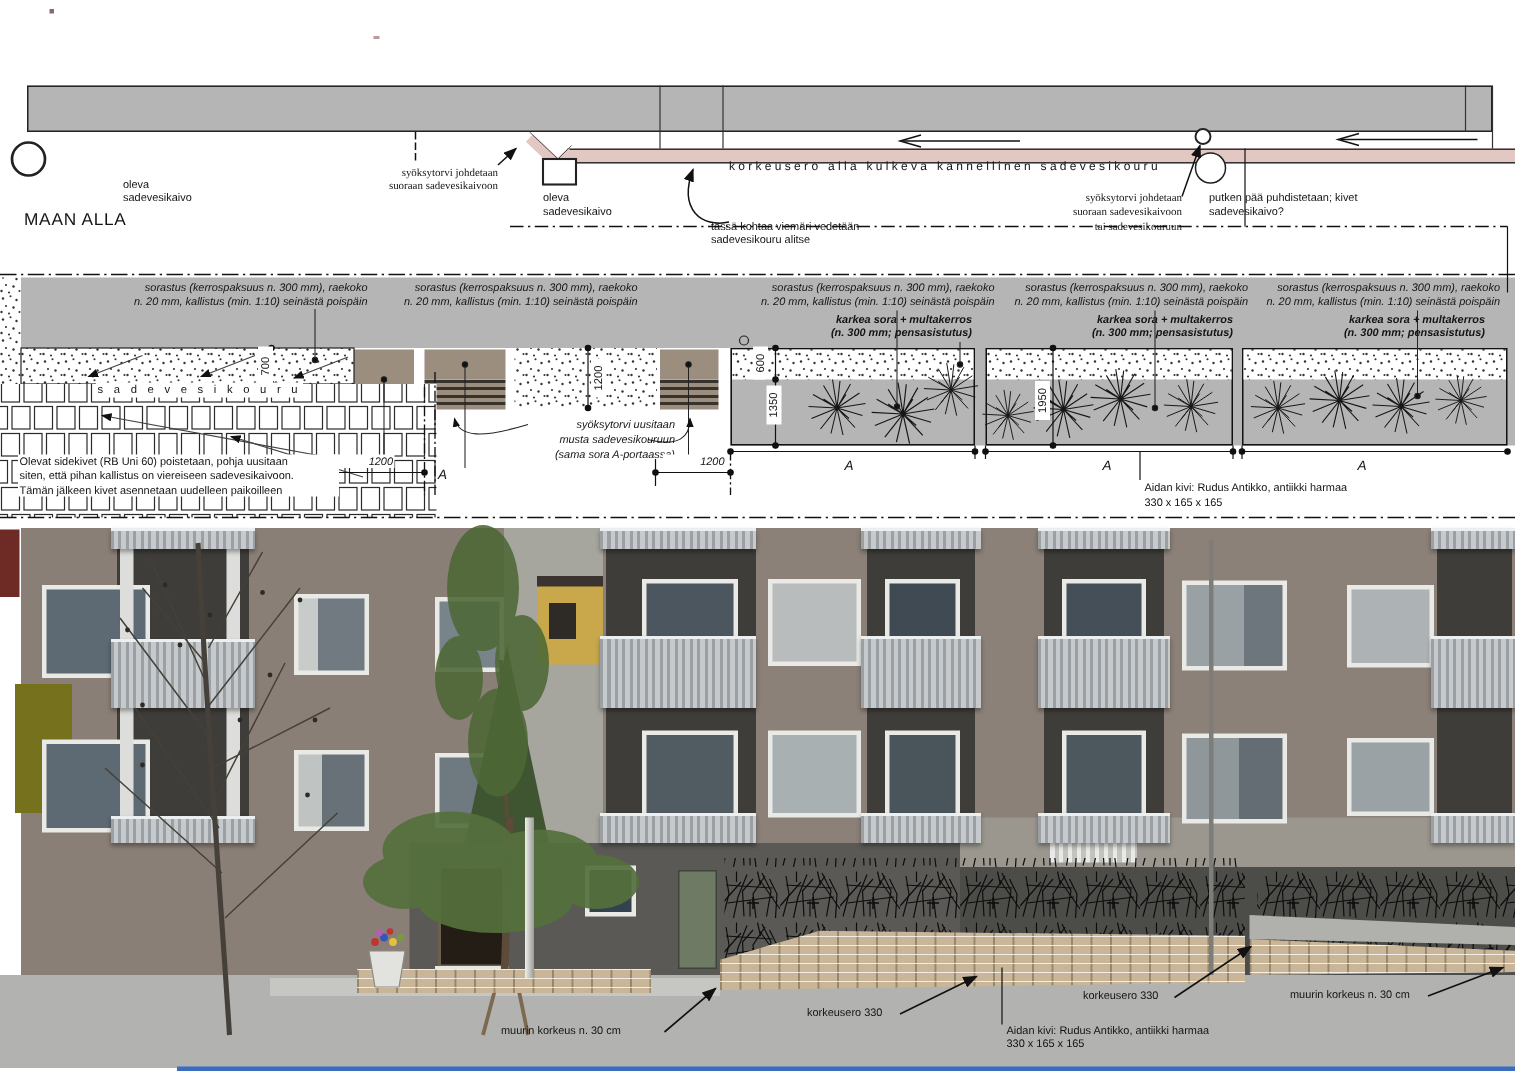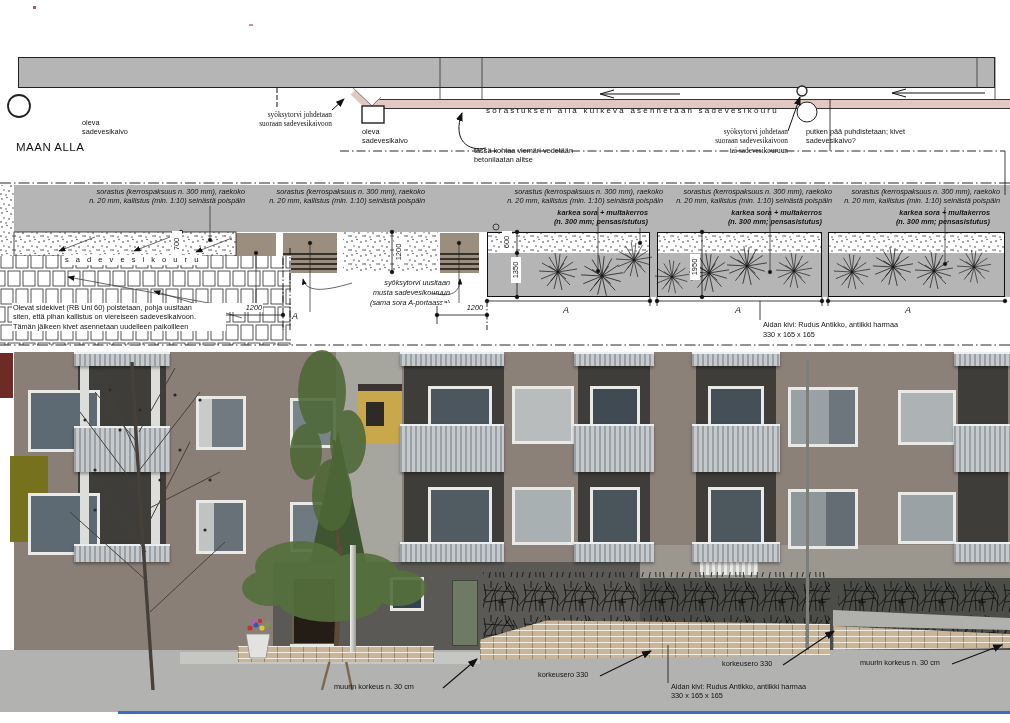--- a/index.html
+++ b/index.html
@@ -40,28 +40,28 @@
   <div class="band" style="left:18px;top:57px;width:977px;height:31px;border:1px solid #222;box-sizing:border-box;z-index:1;"></div>
   <div class="abs" style="left:378px;top:99px;width:632px;height:8px;background:#e3c7c2;border-top:1px solid #333;border-bottom:1px solid #333;z-index:1;"></div>
 
   <div class="txt" style="left:16px;top:140px;font-size:11.5px;letter-spacing:.5px;">MAAN ALLA</div>
   <div class="txt" style="left:82px;top:118px;">oleva
 sadevesikaivo</div>
   <div class="txt rgt" style="left:220px;top:110px;width:112px;">syöksytorvi johdetaan
 suoraan sadevesikaivoon</div>
   <div class="txt" style="left:362px;top:127px;">oleva
 sadevesikaivo</div>
-  <div class="txt" style="left:486px;top:106px;font-size:8px;letter-spacing:2.2px;white-space:nowrap;">sorastuksen alla kulkeva asennetaan sadevesikouru</div>
+  <div class="txt" style="left:486px;top:106px;font-size:8px;letter-spacing:2.2px;white-space:nowrap;">korkeusero alla kulkeva kannellinen sadevesikouru</div>
   <div class="txt rgt" style="left:664px;top:127px;width:124px;">syöksytorvi johdetaan
 suoraan sadevesikaivoon
 tai sadevesikouruun</div>
   <div class="txt" style="left:806px;top:127px;">putken pää puhdistetaan; kivet
 sadevesikaivo?</div>
   <div class="txt" style="left:474px;top:146px;">tässä kohtaa viemäri vedetään
-betonilaatan alitse</div>
+sadevesikouru alitse</div>
 
   <div class="band" style="left:14px;top:185px;width:466px;height:47px;z-index:1;"></div>
   <div class="band" style="left:480px;top:185px;width:530px;height:112px;z-index:1;"></div>
   <div class="abs" style="left:235px;top:232px;width:252px;height:113px;background:#fff;z-index:1;"></div>
 
   <div class="bed" style="left:487px;top:232px;width:163px;height:65px;"></div>
   <div class="bed" style="left:657px;top:232px;width:165px;height:65px;"></div>
   <div class="bed" style="left:828px;top:232px;width:177px;height:65px;"></div>
 
   <div class="slab" style="left:236px;top:233px;width:40px;height:40px;"></div>

